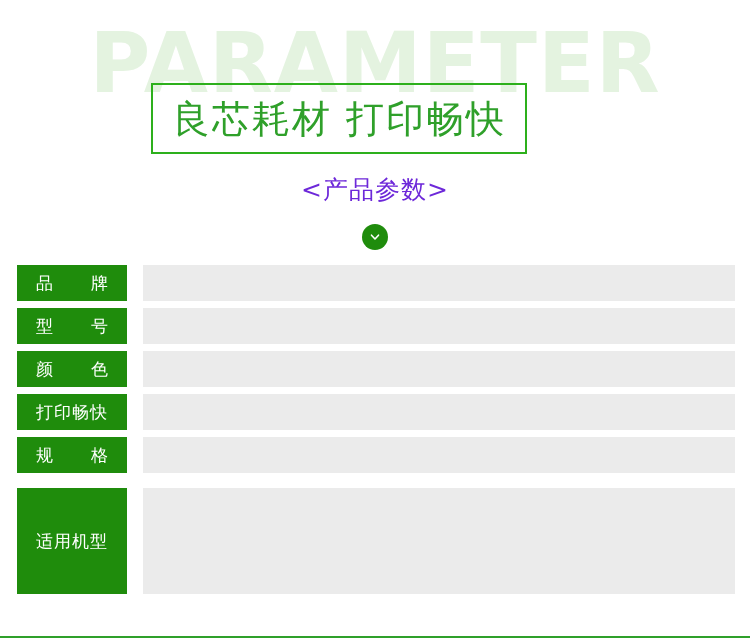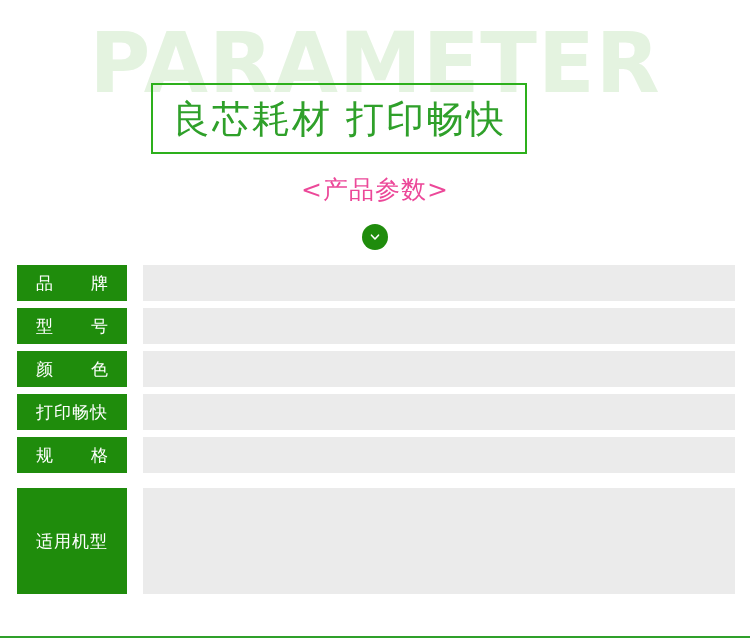--- a/index.html
+++ b/index.html
@@ -69,21 +69,21 @@
 
   .subtitle {
     position: absolute;
     left: 0;
     top: 175px;
     width: 750px;
     text-align: center;
     font-family: "DejaVu Sans", "Liberation Sans", sans-serif;
     font-size: 25px;
     font-weight: 400;
-    color: #ec4899;
+    color: #6d28d9;
     letter-spacing: 1px;
     line-height: 1.2;
     white-space: nowrap;
   }
 
   .chevron-badge {
     position: absolute;
     left: 362px;
     top: 224px;
     width: 26px;

